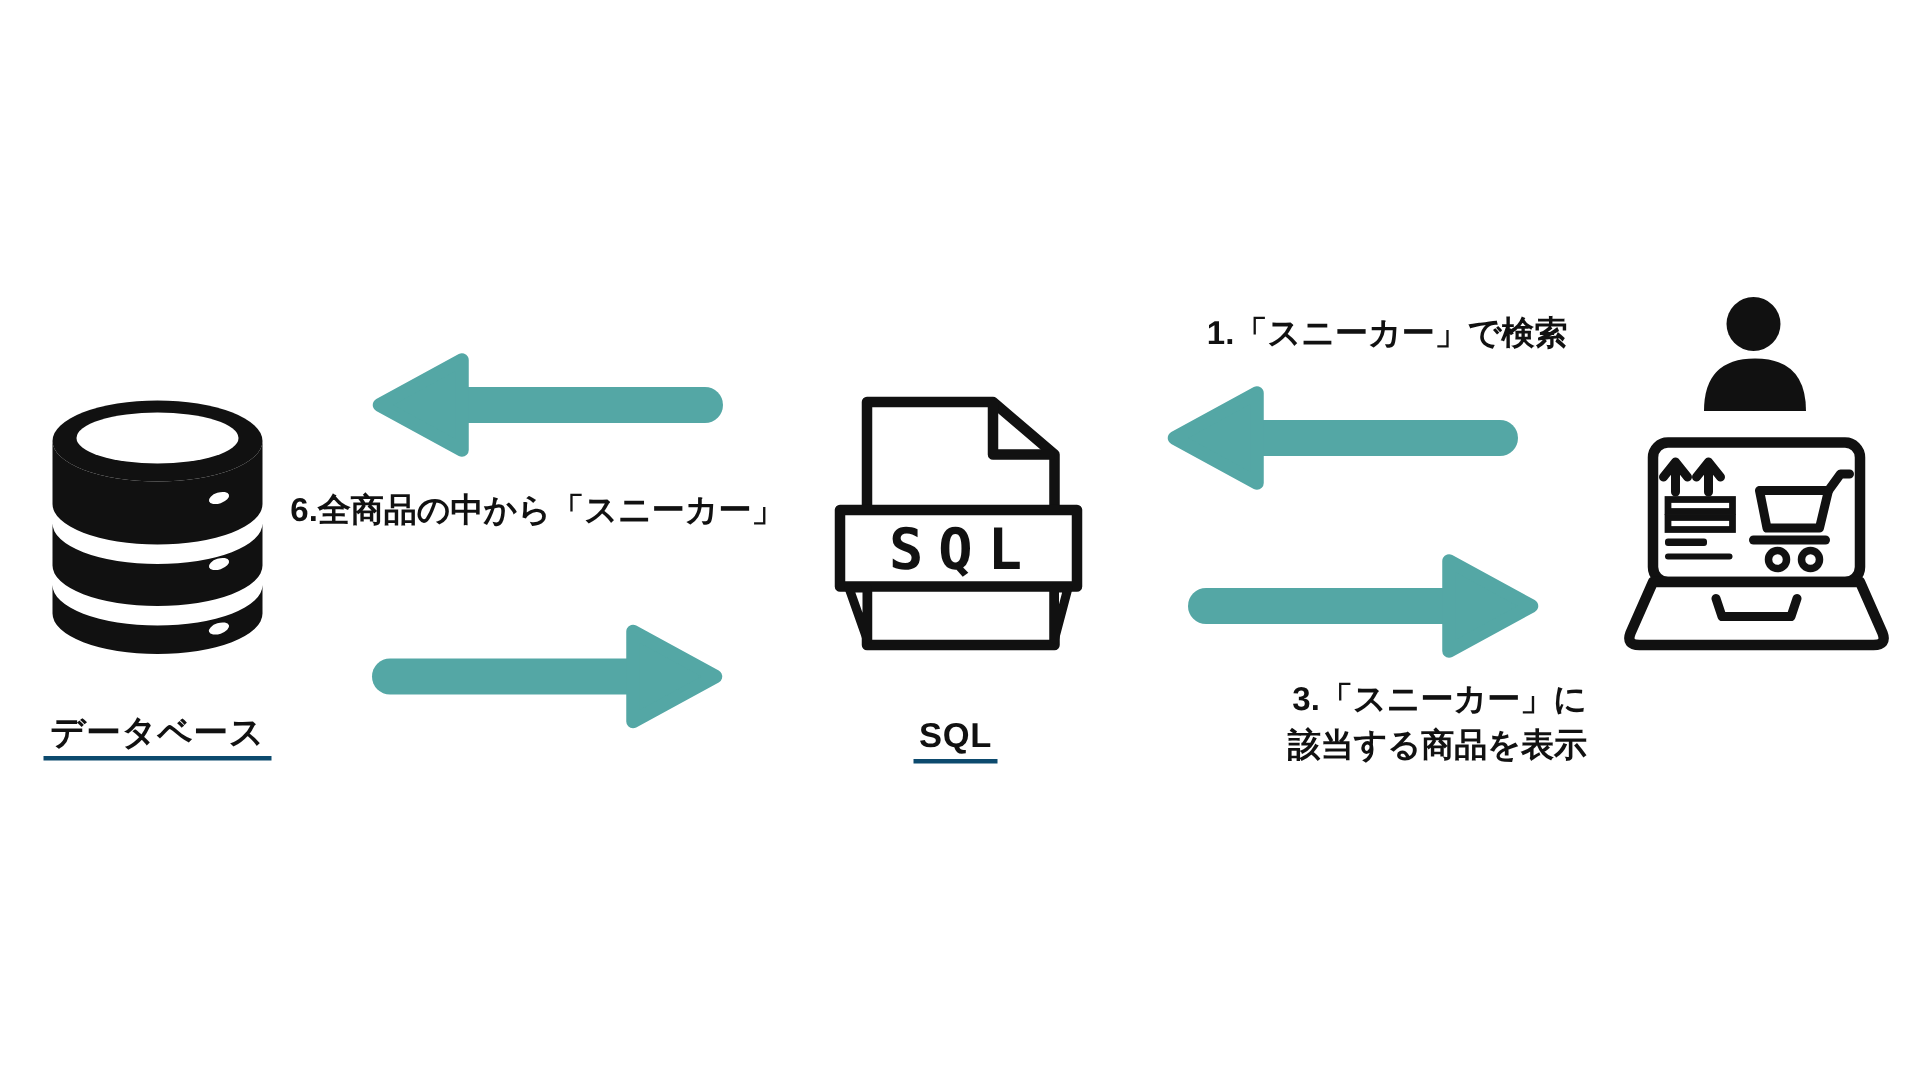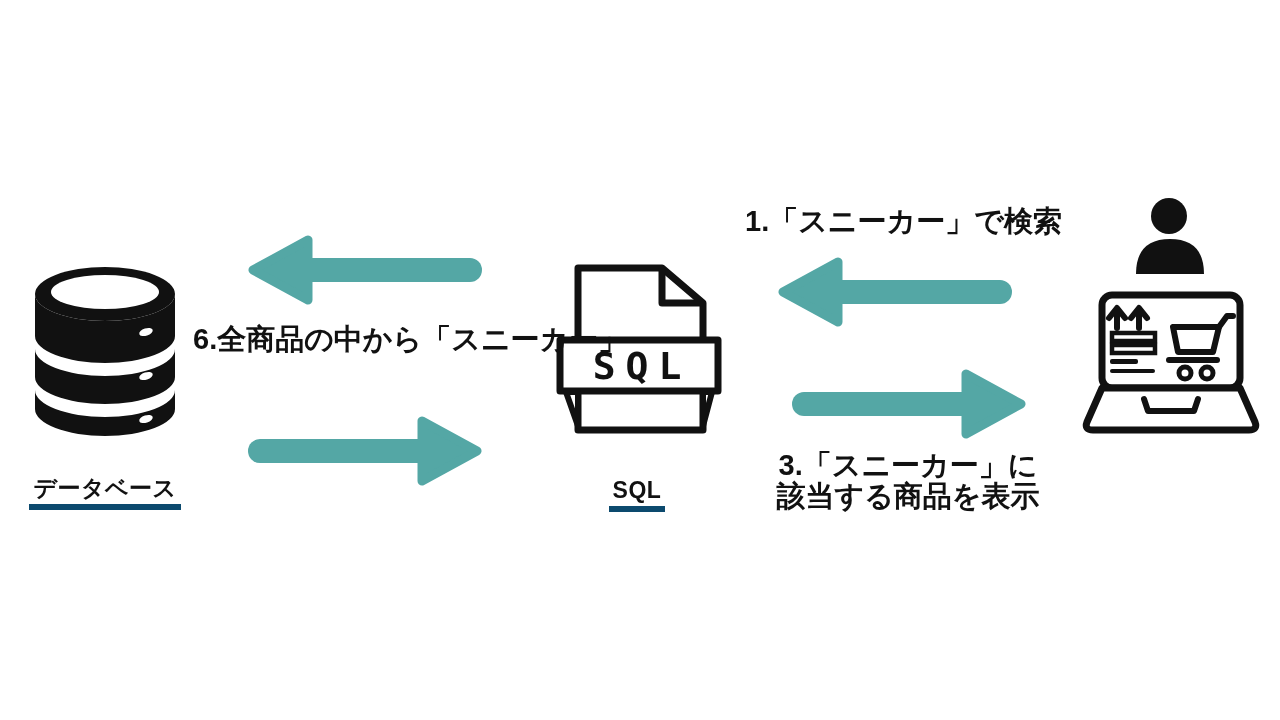--- a/index.html
+++ b/index.html
@@ -20,29 +20,29 @@
   .node-label {
     display: flex;
     justify-content: center;
     font-size: 23px;
     font-weight: 700;
     color: #111;
     letter-spacing: 0.5px;
   }
   .node-label .ul {
     display: inline-block;
-    border-bottom: 6px solid #0c4a6e;
+    border-bottom: 3px solid #0c4a6e;
     padding: 0 4px 3px 4px;
     line-height: 1.1;
   }
   .step-text {
-    font-size: 29px;
+    font-size: 22px;
     font-weight: 700;
     line-height: 31px;
-    text-align: center;
+    text-align: right;
     color: #111;
     white-space: nowrap;
   }
   .arrow-shape { display: block; }
   .arrow-shape .fillpart { fill: var(--accent, #54a7a5); }
   .arrow-shape .headpart {
     fill: var(--accent, #54a7a5);
     stroke: var(--accent, #54a7a5);
     stroke-width: 9;
     stroke-linejoin: round;

